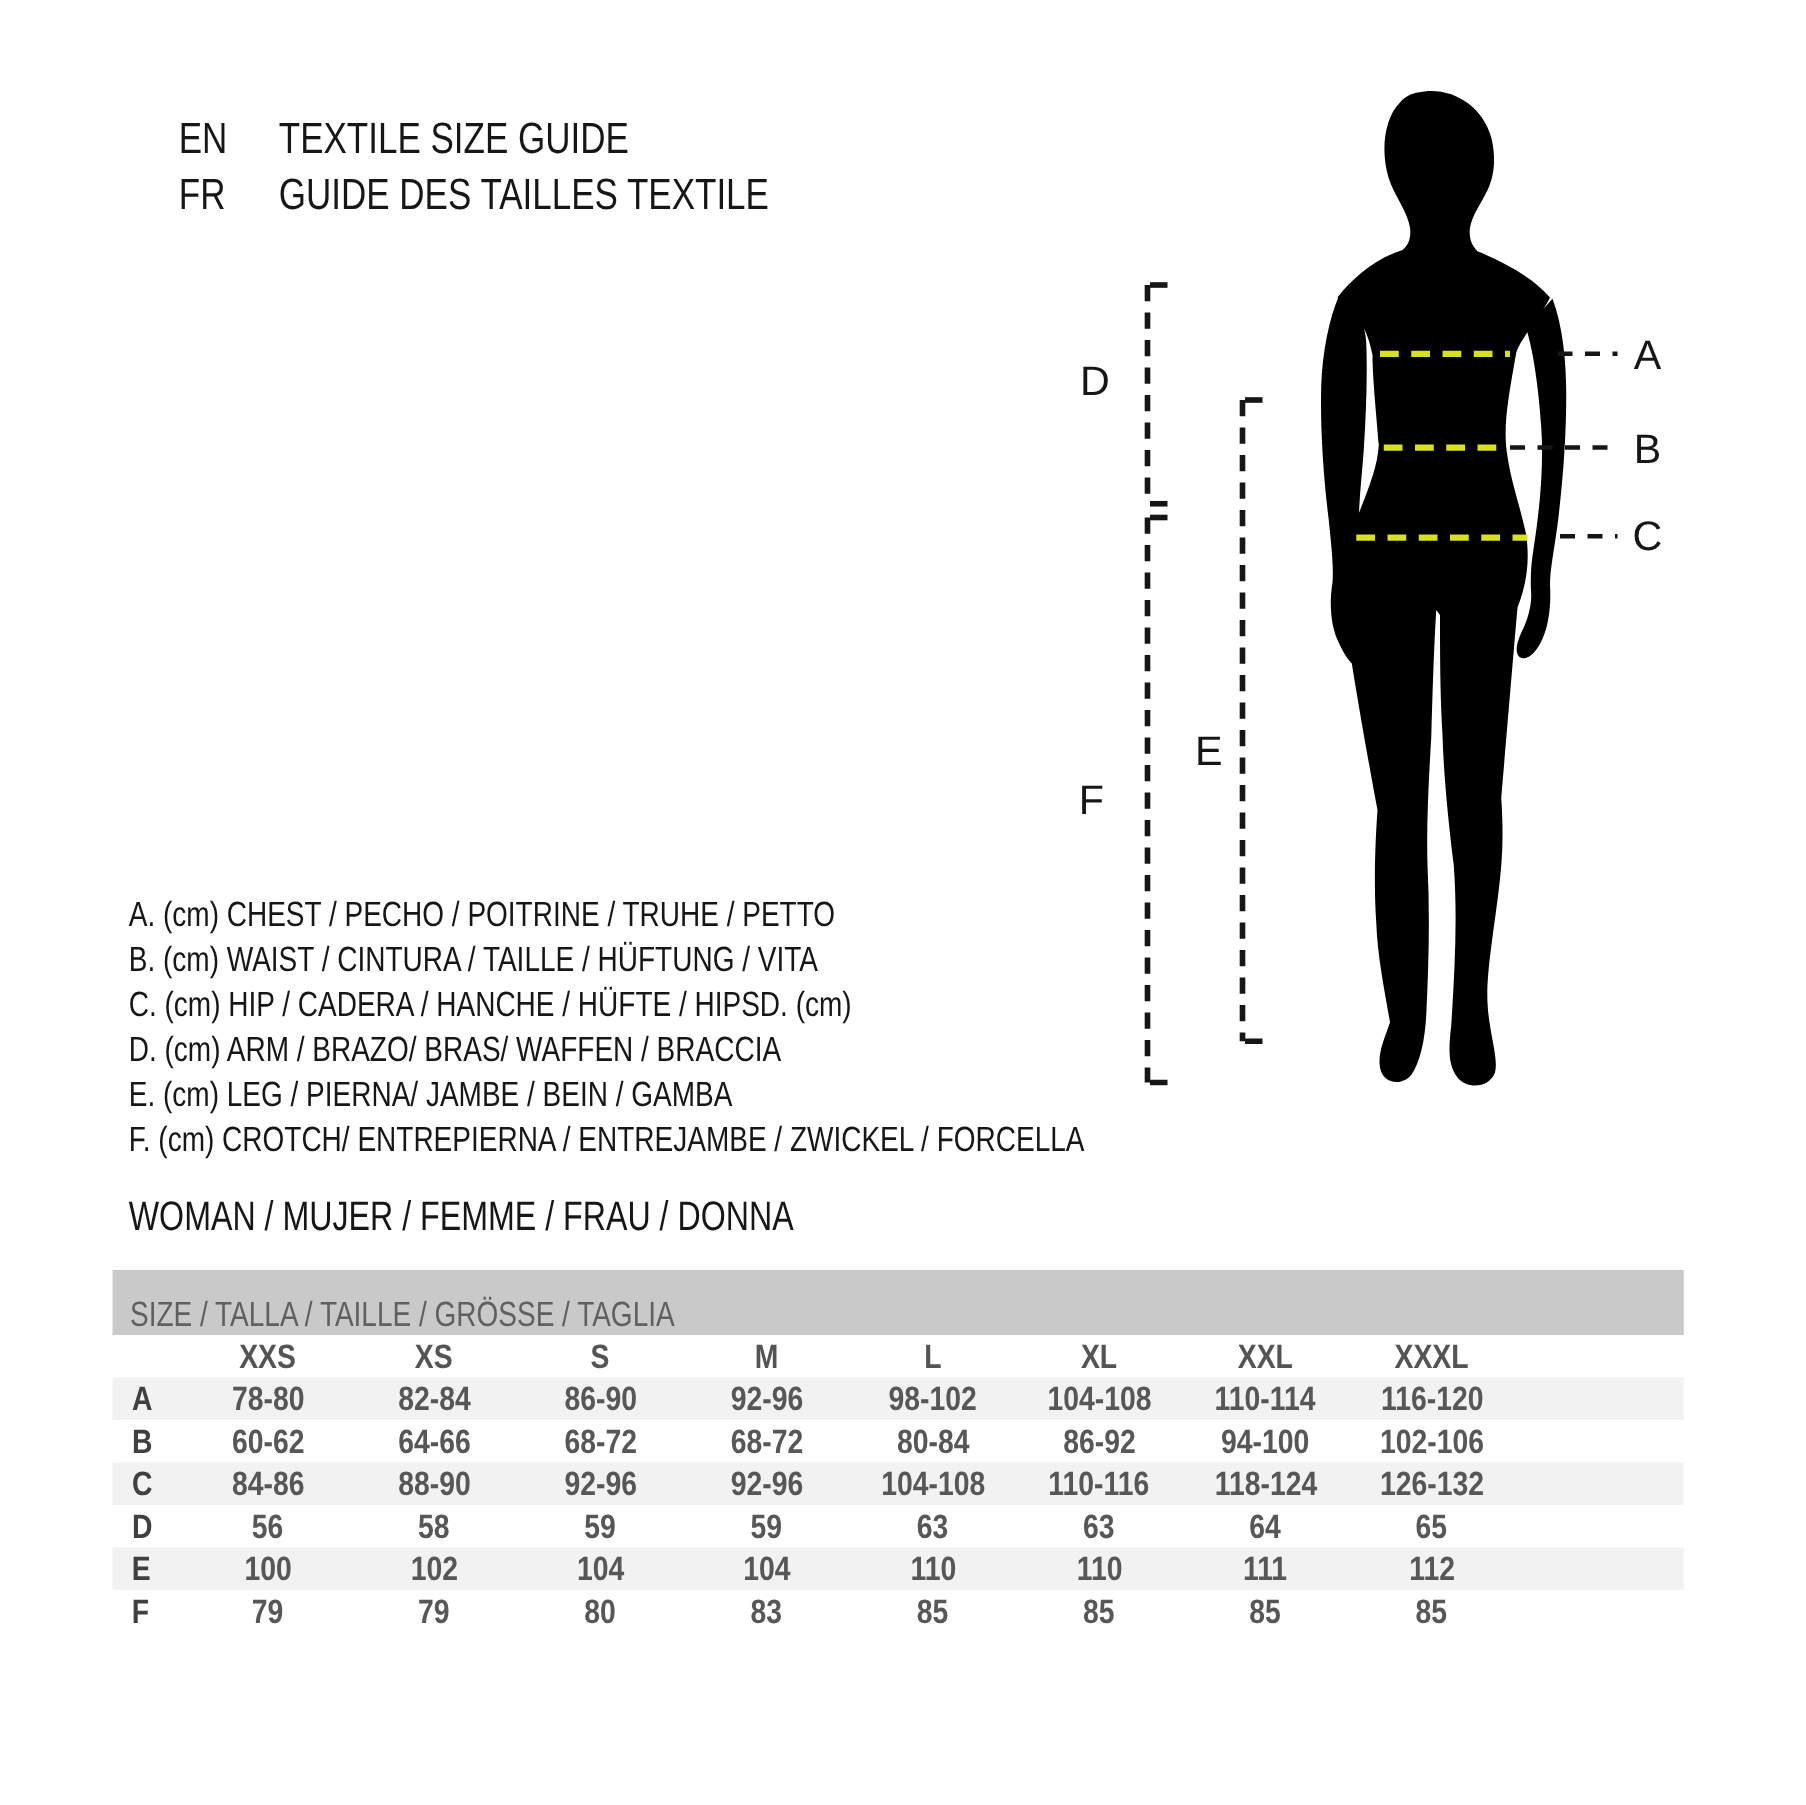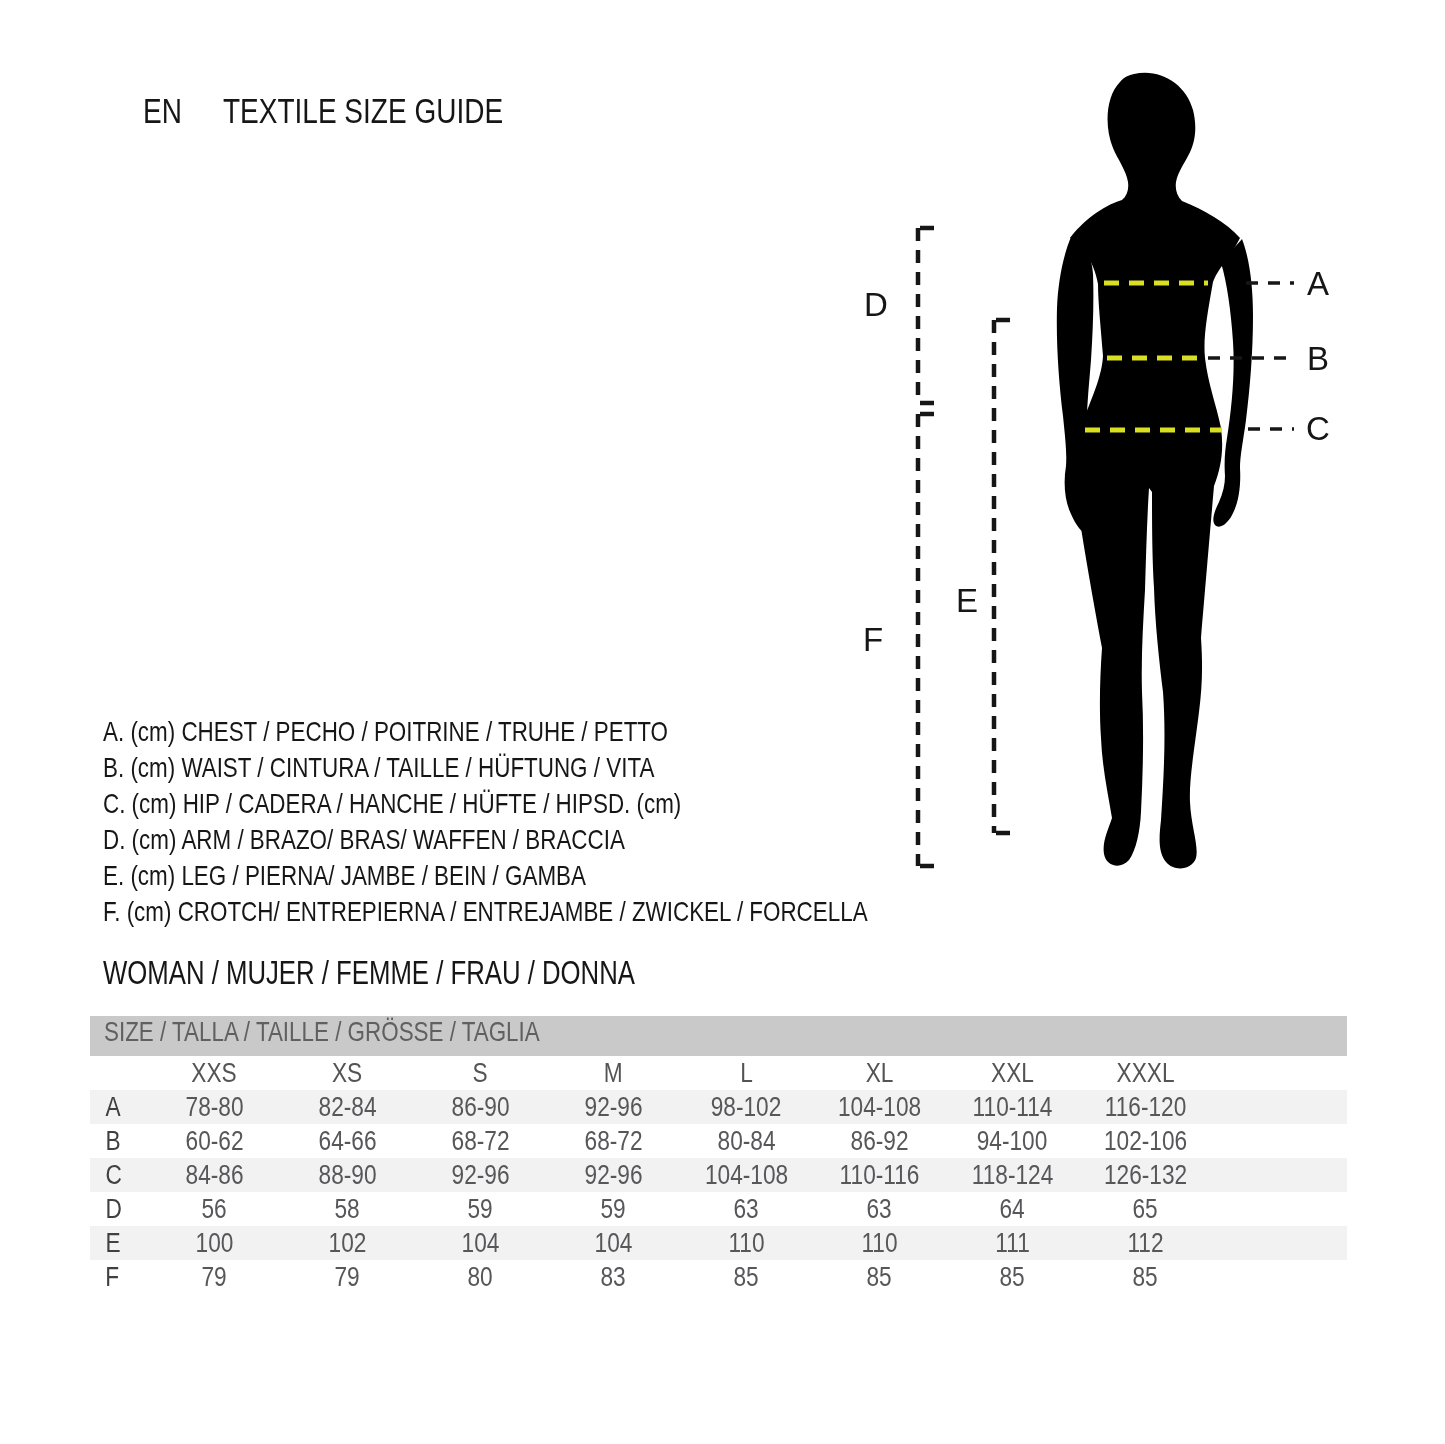--- a/index.html
+++ b/index.html
@@ -21,23 +21,23 @@
 
   
   .measure-list{left:103px;top:714px;}
   .measure-item{font-size:28px;line-height:36px;transform:scaleX(0.80);transform-origin:0 50%;white-space:nowrap;}
 
   
   .audience{left:103px;top:954px;font-size:33px;text-align:right;}
 
   
   .size-table{left:90px;top:1016px;width:1257px;}
-  .st-header{height:40px;background:#c9c9c9;display:flex;align-items:flex-start;padding-left:14px;box-sizing:border-box;
+  .st-header{height:52px;background:#c9c9c9;display:flex;align-items:flex-end;padding-left:14px;box-sizing:border-box;
              font-size:28px;color:#606060;}
-  .tr{display:grid;grid-template-columns:58px repeat(8,133px) 1fr;height:34px;align-items:center;}
+  .tr{display:grid;grid-template-columns:58px repeat(8,133px) 1fr;height:34px;align-items:center;font-weight:bold;}
   .tr.stripe{background:#f2f2f2;}
   .td{display:flex;justify-content:center;align-items:center;font-size:27px;color:#57575a;}
   .td.rowlabel{justify-content:flex-start;padding-left:14px;color:#403f41;}
   .td.sizehead{color:#545456;}
 
   
   .figure{left:840px;top:60px;width:505px;height:870px;}
   .sil{fill:#000000;}
   .ymeas{stroke:#d9e021;stroke-width:5;stroke-dasharray:15 10;fill:none;}
   .gdash{stroke:#161616;stroke-width:3.5;stroke-dasharray:12 10;fill:none;}
@@ -45,20 +45,24 @@
   .tick{stroke:#161616;stroke-width:4.5;}
   .diag-label{font-size:33px;fill:#161616;font-family:"Liberation Sans",sans-serif;}
 </style>
 </head>
 <body>
 
 <div class="abs lang-block">
   <div class="lang-row">
     <span class="lang-code">EN</span>
     <span class="lang-label">TEXTILE SIZE GUIDE</span>
+  </div>
+  <div class="lang-row">
+    <span class="lang-code">FR</span>
+    <span class="lang-label">GUIDE DES TAILLES TEXTILE</span>
   </div>
 </div>
 
 <div class="abs figure">
   <svg width="505" height="870" viewBox="840 60 505 870" xmlns="http://www.w3.org/2000/svg">
 
     <path class="sil" d="
       M 1134,74
       C 1160,68 1186,84 1193,110
       C 1197,126 1196,142 1188,156

